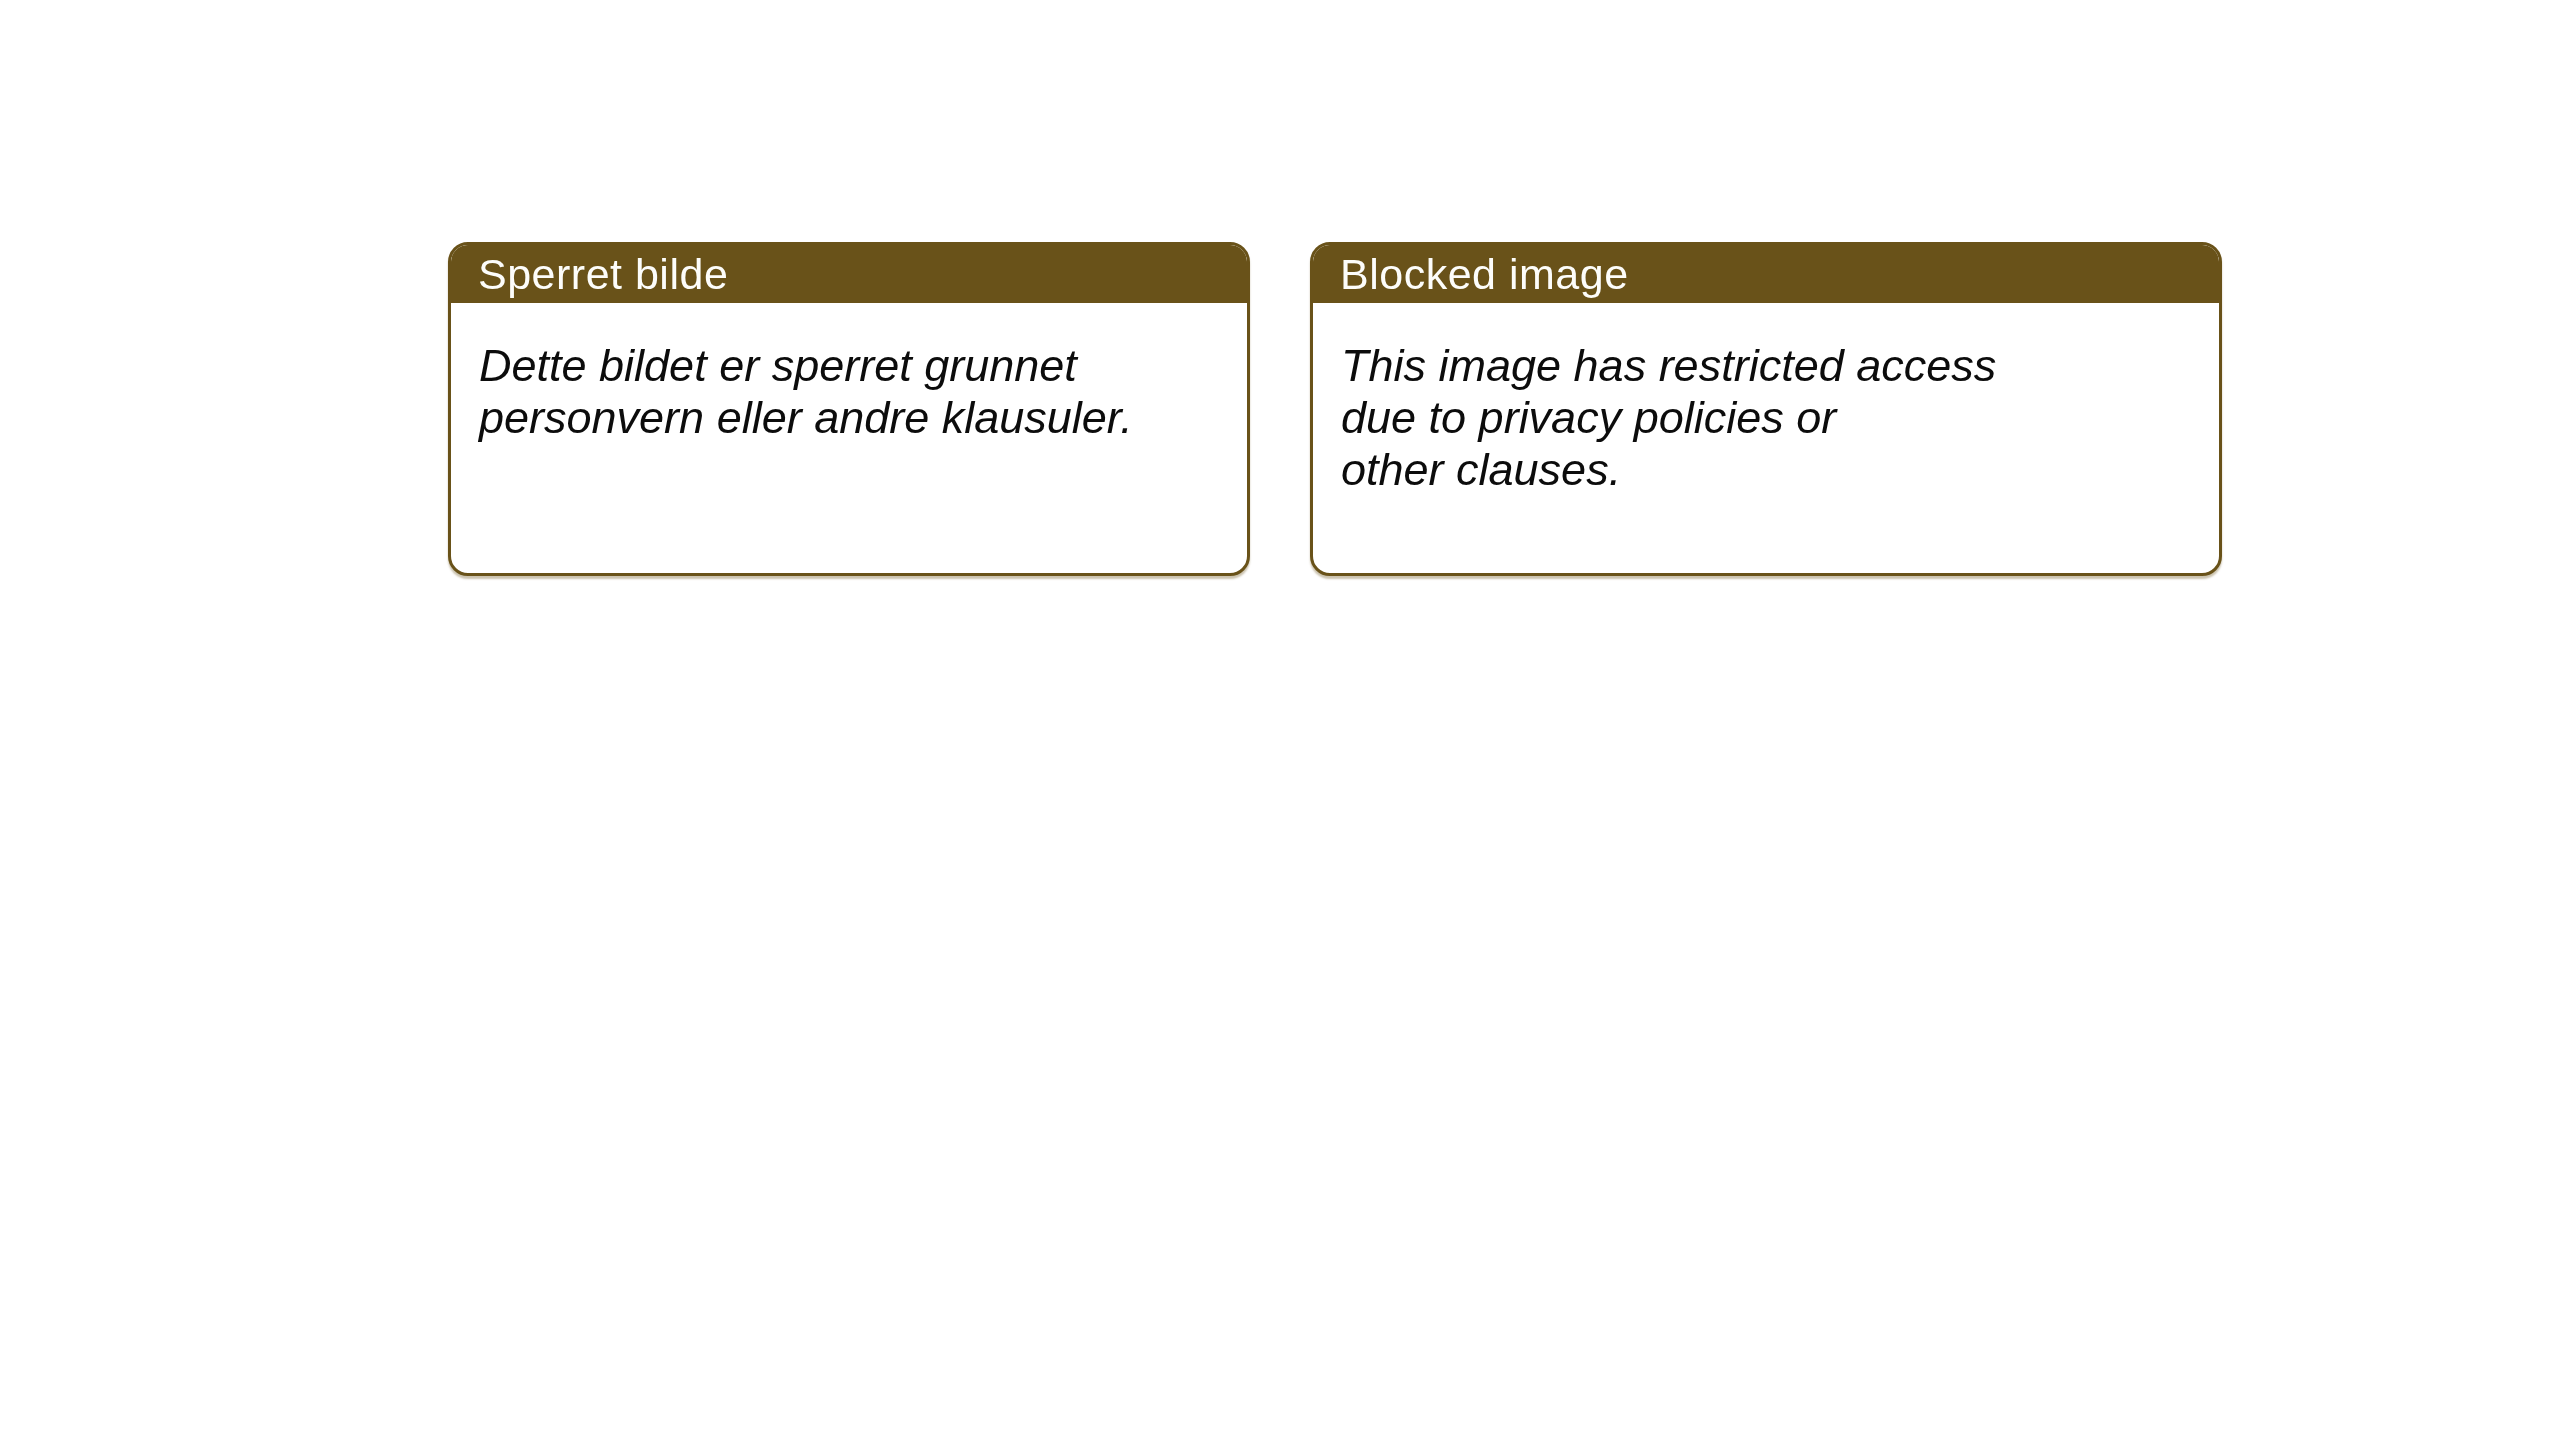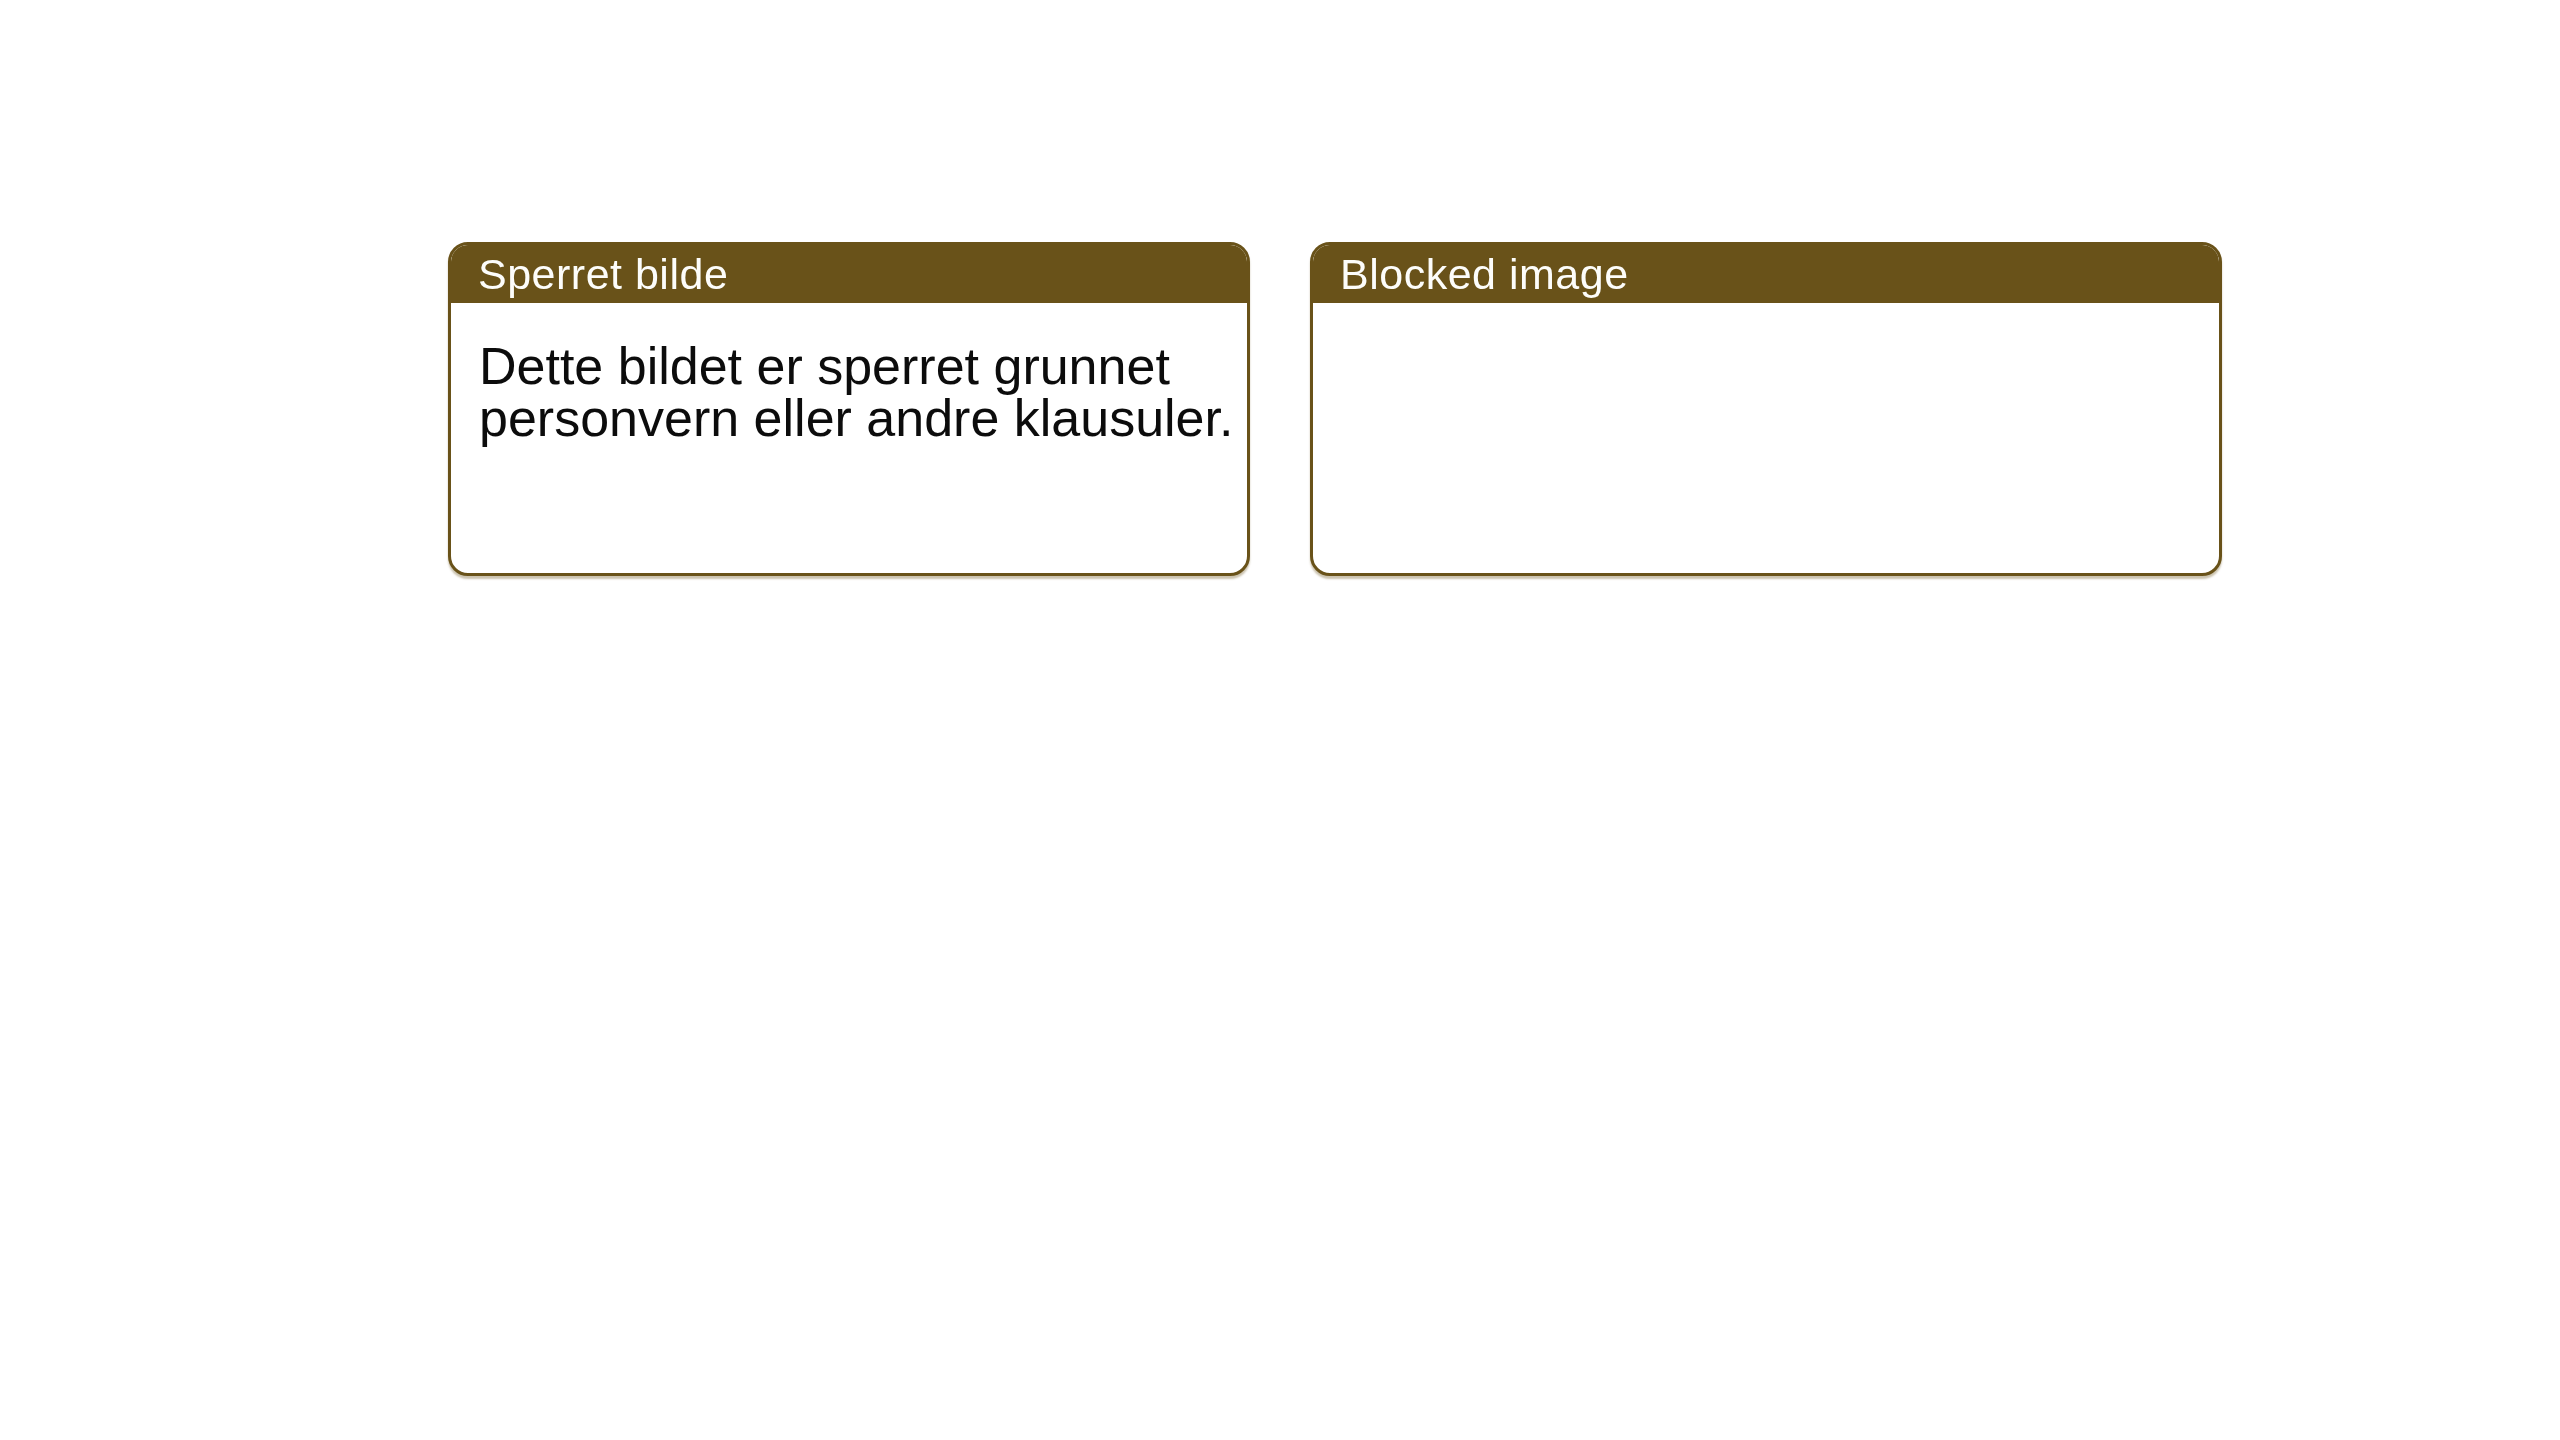--- a/index.html
+++ b/index.html
@@ -48,21 +48,22 @@
   .card-title {
     color: var(--card-header-text);
     font-size: 43px;
     line-height: 1;
     letter-spacing: 0.5px;
     white-space: nowrap;
   }
   .card-body {
     padding: 37px 12px 0 28px;
     color: var(--card-body-text);
-    font-size: 52px;
+    font-size: 45px;
+    font-style: italic;
   }
   .card-body .line {
     line-height: 52px;
     white-space: nowrap;
   }
 </style>
 </head>
 <body>
 
 <div class="page">
@@ -74,15 +75,20 @@
     <div class="card-body">
       <div class="line">Dette bildet er sperret grunnet</div>
       <div class="line">personvern eller andre klausuler.</div>
     </div>
   </div>
 
   <div class="card card-en">
     <div class="card-title-bar">
       <span class="card-title">Blocked image</span>
     </div>
+    <div class="card-body">
+      <div class="line">This image has restricted access</div>
+      <div class="line">due to privacy policies or</div>
+      <div class="line">other clauses.</div>
+    </div>
   </div>
 
 </div>
 
 </body></html>

